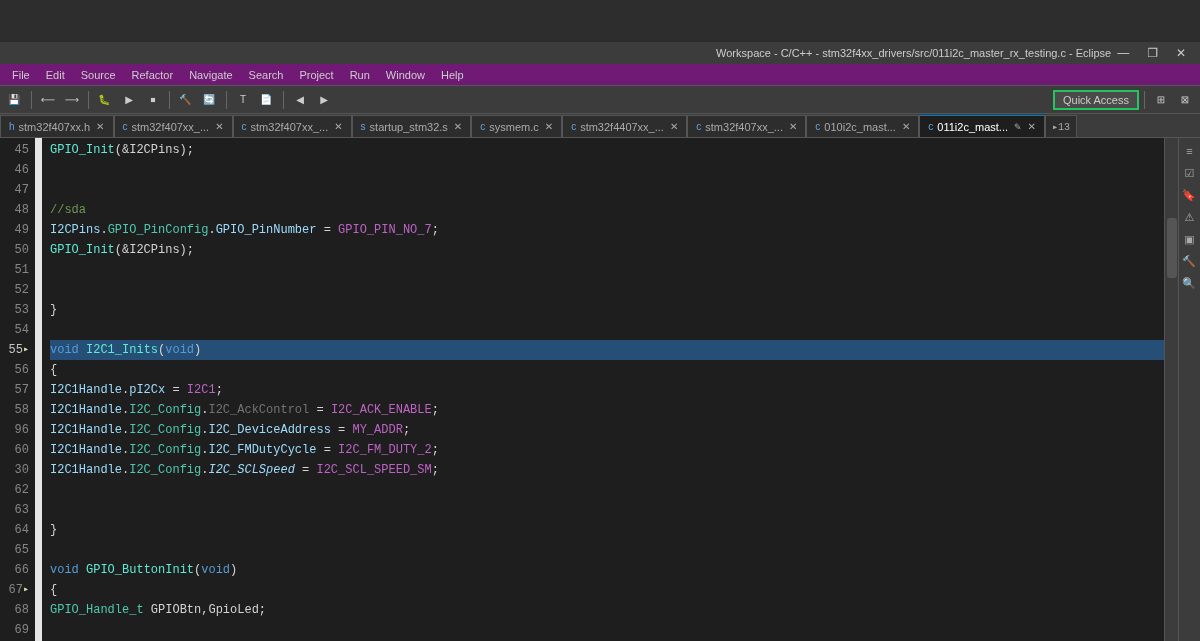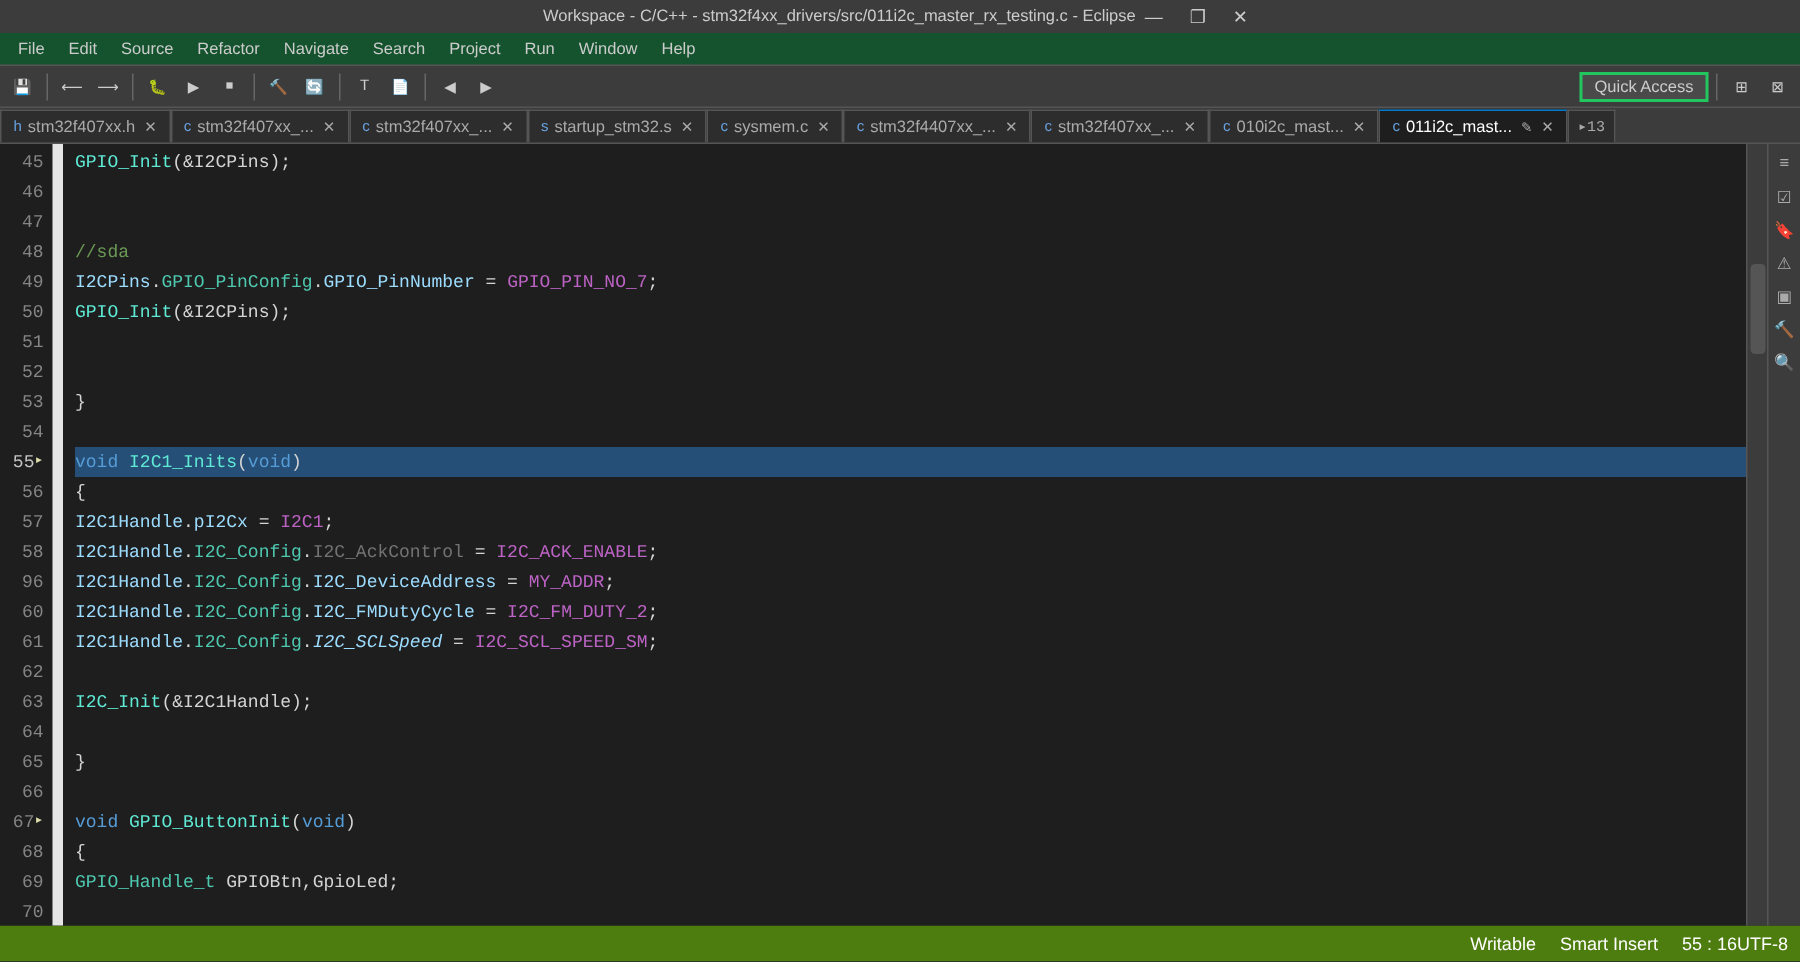--- a/index.html
+++ b/index.html
@@ -4,32 +4,33 @@
   <style>
     * { margin: 0; padding: 0; box-sizing: border-box; }
     body { font-family: 'Consolas', 'Courier New', monospace; font-size: 12px; background: #2d2d2d; color: #d4d4d4; overflow: hidden; width: 1200px; height: 641px; }
     
     
     #title-bar {
       background: #3c3c3c;
       height: 22px;
       display: flex;
       align-items: center;
-      justify-content: center;
+      justify-content: flex-end;
       padding: 0 8px;
       color: #ccc;
       font-size: 11px;
       font-family: Arial, sans-serif;
+      margin-top: 42px;
     }
     #title-bar-controls { display: flex; gap: 6px; }
     .title-btn { cursor: pointer; padding: 2px 6px; font-size: 12px; color: #ccc; }
 
     
     #menu-bar {
-      background: #14532d;
+      background: #701a75;
       height: 22px;
       display: flex;
       align-items: center;
       padding: 0 4px;
       font-family: Arial, sans-serif;
       font-size: 11px;
       color: #ccc;
       border-bottom: 1px solid #555;
     }
     .menu-item { padding: 2px 8px; cursor: pointer; }
@@ -312,21 +313,21 @@
     <div class="line-num">51</div>
     <div class="line-num">52</div>
     <div class="line-num">53</div>
     <div class="line-num">54</div>
     <div class="line-num highlight">55<span style="color:#dcdcaa;font-size:10px;">▸</span></div>
     <div class="line-num">56</div>
     <div class="line-num">57</div>
     <div class="line-num">58</div>
     <div class="line-num">96</div>
     <div class="line-num">60</div>
-    <div class="line-num">61</div>
+    <div class="line-num">30</div>
     <div class="line-num">62</div>
     <div class="line-num">63</div>
     <div class="line-num">64</div>
     <div class="line-num">65</div>
     <div class="line-num">66</div>
     <div class="line-num">67<span style="color:#dcdcaa;font-size:10px;">▸</span></div>
     <div class="line-num">68</div>
     <div class="line-num">69</div>
     <div class="line-num">70</div>
   </div>
@@ -343,21 +344,20 @@
     <div class="code-line"><span class="punc">}</span></div>
     <div class="code-line">&nbsp;</div>
     <div class="code-line highlight-line"><span class="kw">void </span><span class="fn" style="background: rgb(38, 79, 120); border-radius: 2px;">I2C1_Inits</span><span class="punc">(</span><span class="kw">void</span><span class="punc">)</span></div>
     <div class="code-line"><span class="punc">{</span></div>
     <div class="code-line">    <span class="field">I2C1Handle</span><span class="punc">.</span><span class="field">pI2Cx</span><span class="punc"> = </span><span class="macro">I2C1</span><span class="punc">;</span></div>
     <div class="code-line">    <span class="field">I2C1Handle</span><span class="punc">.</span><span class="type">I2C_Config</span><span class="punc">.</span><span class="field" style="color:#737373;">I2C_AckControl</span><span class="punc"> = </span><span class="macro">I2C_ACK_ENABLE</span><span class="punc">;</span></div>
     <div class="code-line">    <span class="field">I2C1Handle</span><span class="punc">.</span><span class="type">I2C_Config</span><span class="punc">.</span><span class="field" style="color:#9cdcfe;">I2C_DeviceAddress</span><span class="punc"> = </span><span class="macro">MY_ADDR</span><span class="punc">;</span></div>
     <div class="code-line">    <span class="field">I2C1Handle</span><span class="punc">.</span><span class="type">I2C_Config</span><span class="punc">.</span><span class="field" style="color:#9cdcfe;">I2C_FMDutyCycle</span><span class="punc"> = </span><span class="macro">I2C_FM_DUTY_2</span><span class="punc">;</span></div>
     <div class="code-line">    <span class="field">I2C1Handle</span><span class="punc">.</span><span class="type">I2C_Config</span><span class="punc">.</span><span class="field" style="color:#9cdcfe;font-style:italic;">I2C_SCLSpeed</span><span class="punc"> = </span><span class="macro">I2C_SCL_SPEED_SM</span><span class="punc">;</span></div>
     <div class="code-line">&nbsp;</div>
-    <div class="code-line">    <span class="fn">I2C_Init</span><span class="punc">(&amp;I2C1Handle);</span></div>
     <div class="code-line">&nbsp;</div>
     <div class="code-line"><span class="punc">}</span></div>
     <div class="code-line">&nbsp;</div>
     <div class="code-line"><span class="kw">void </span><span class="fn">GPIO_ButtonInit</span><span class="punc">(</span><span class="kw">void</span><span class="punc">)</span></div>
     <div class="code-line"><span class="punc">{</span></div>
     <div class="code-line">    <span class="type">GPIO_Handle_t</span><span class="punc"> GPIOBtn,GpioLed;</span></div>
     <div class="code-line">&nbsp;</div>
   </div>
 
   <div id="scrollbar-area">

